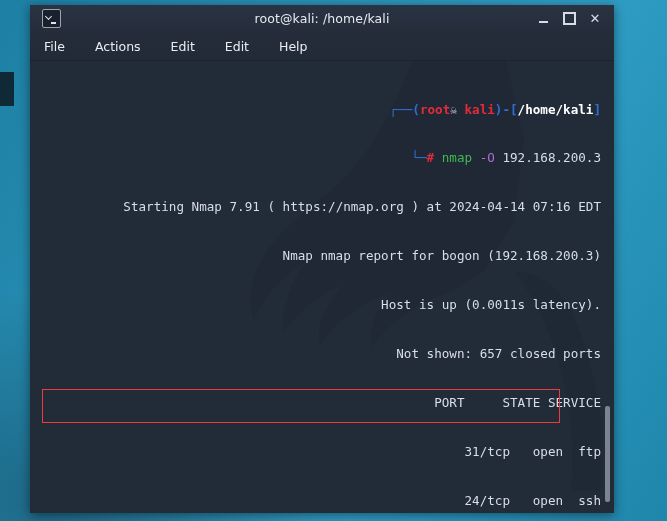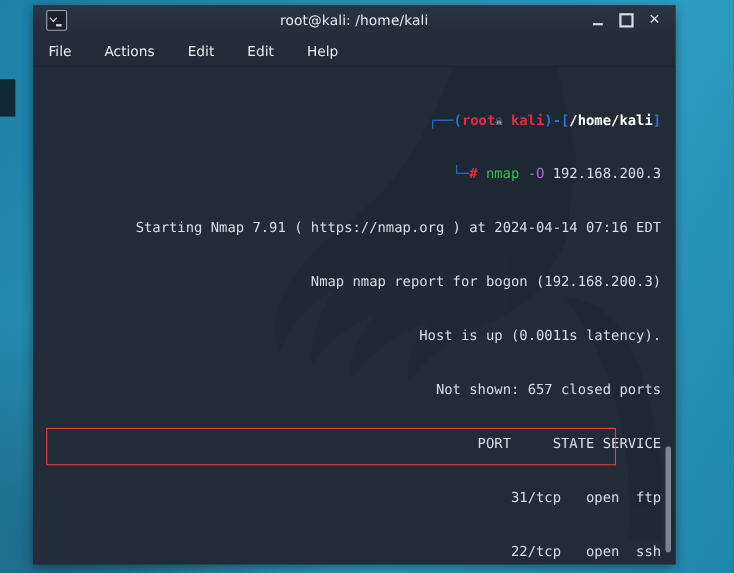--- a/index.html
+++ b/index.html
@@ -149,21 +149,21 @@
 
       <div id="term">
         <span class="l"><span class="blue">┌──(</span><span class="red">root</span><span class="skull">☠</span><span class="red"> kali</span><span class="blue">)-[</span><span class="white-b">/home/kali</span><span class="blue">]</span></span>
         <span class="l"><span class="blue">└─</span><span class="red">#</span> <span class="green">nmap</span> <span class="purple">-O</span> 192.168.200.3</span>
         <span class="l">Starting Nmap 7.91 ( https://nmap.org ) at 2024-04-14 07:16 EDT</span>
         <span class="l">Nmap nmap report for bogon (192.168.200.3)</span>
         <span class="l">Host is up (0.0011s latency).</span>
         <span class="l">Not shown: 657 closed ports</span>
         <span class="l">PORT     STATE SERVICE</span>
         <span class="l">31/tcp   open  ftp</span>
-        <span class="l">22/tcp   open  ssh</span>
+        <span class="l">24/tcp   open  ssh</span>
         
         
         
         
         
         
         
         
         
         

